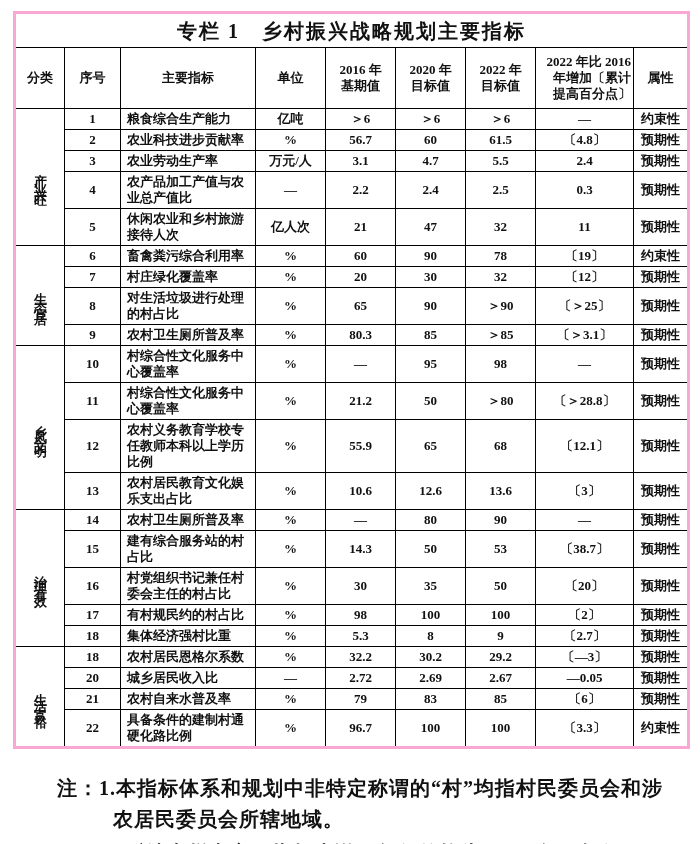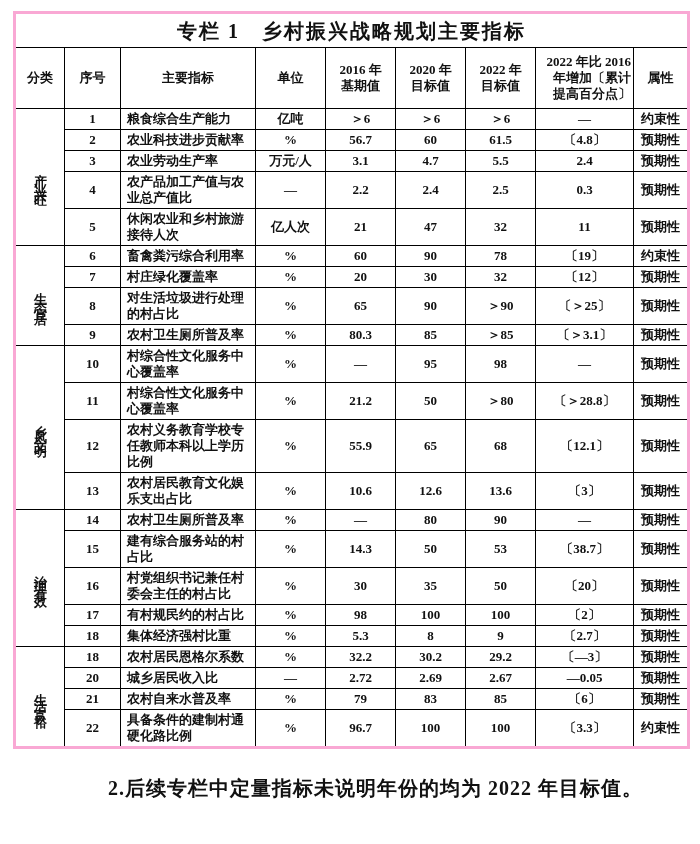--- a/index.html
+++ b/index.html
@@ -301,15 +301,17 @@
           <td>96.7</td>
           <td>100</td>
           <td>100</td>
           <td>〔3.3〕</td>
           <td>约束性</td>
         </tr>
       </tbody>
   </table>
 
   <div class="notes">
+    <p class="note note1">注：1.本指标体系和规划中非特定称谓的“村”均指村民委员会和涉
+农居民委员会所辖地域。</p>
     <p class="note note2">2.后续专栏中定量指标未说明年份的均为 2022 年目标值。</p>
   </div>
 </div>
 
 </body></html>

